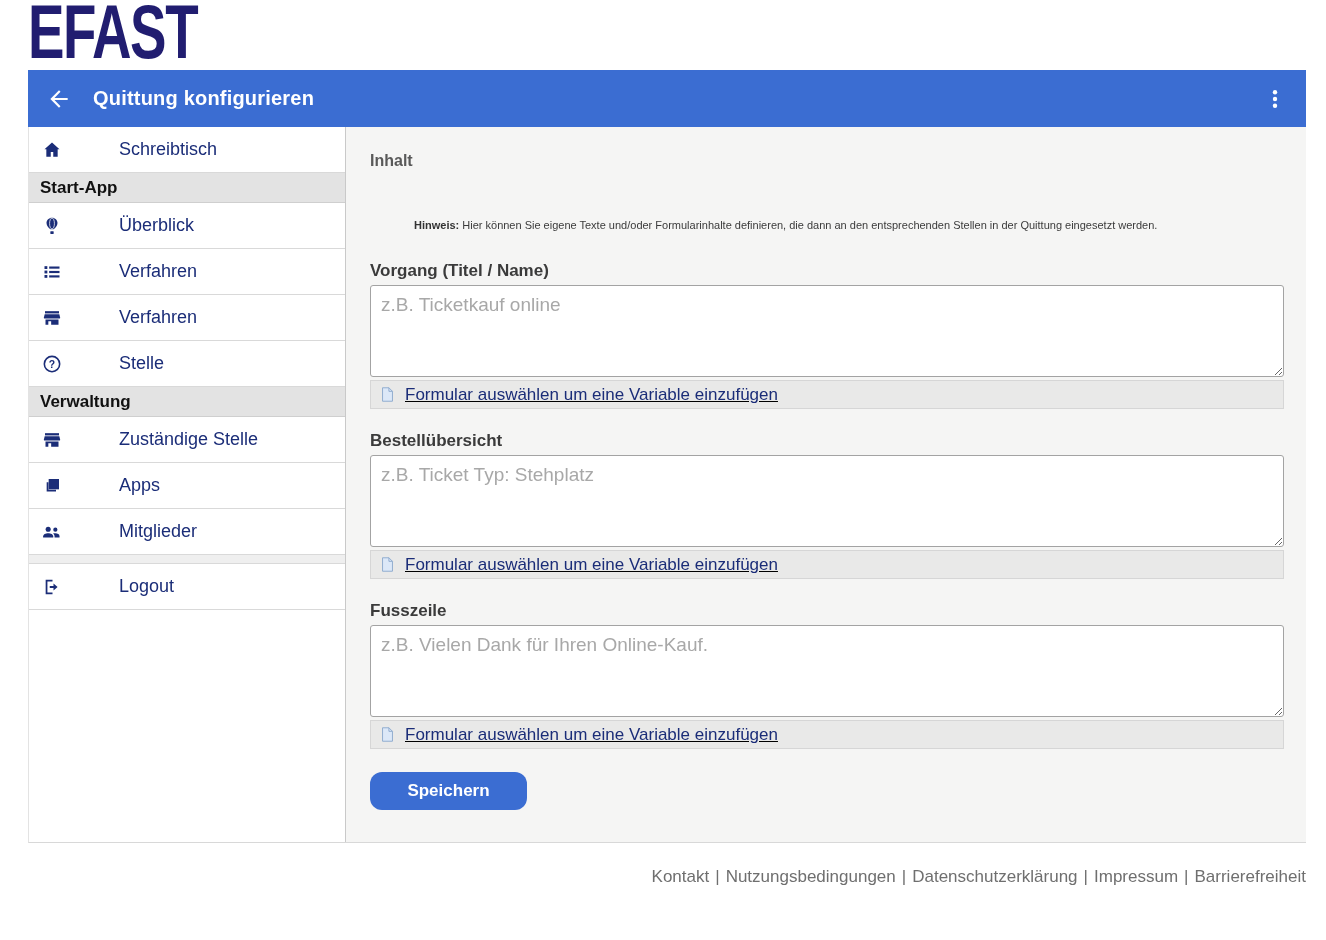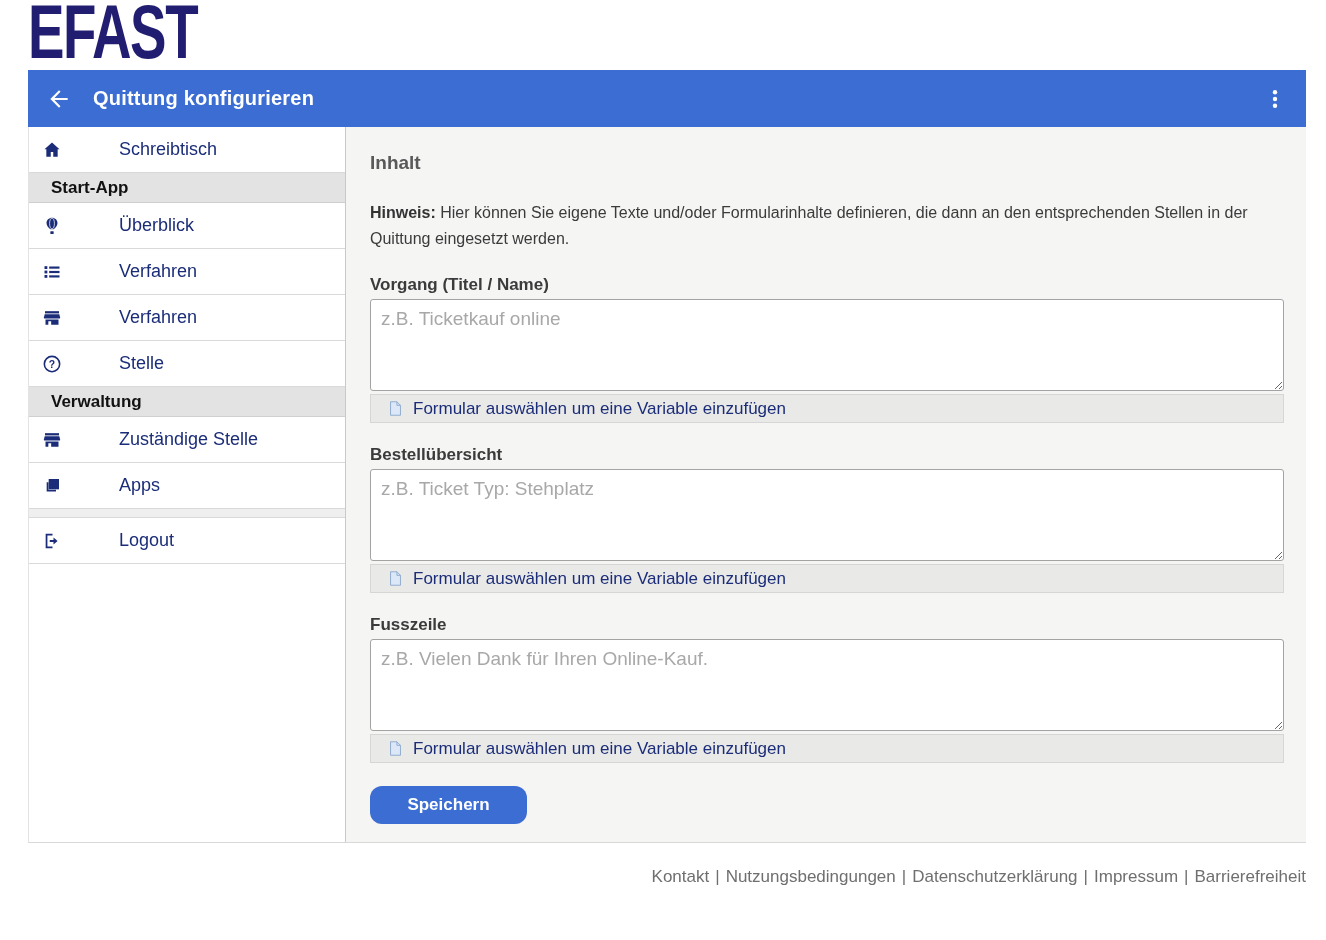--- a/index.html
+++ b/index.html
@@ -20,38 +20,38 @@
 
   
   .bodyrow { display:flex; height:716px; border-bottom:1px solid #d8d8d8; border-left:1px solid #e3e3e3; }
 
   
   .sidebar { width:317px; background:#fff; border-right:1px solid #c9c9c9; flex:none; }
   .side-item { height:46px; display:flex; align-items:center; padding-left:12px;
                border-bottom:1px solid #d9d9d9; color:#1b2d78; font-size:18px; cursor:pointer;gap:44px; }
   .side-item .ic { width:21px; height:21px; margin-right:13px; display:flex; align-items:center; justify-content:center; flex:none; }
   .side-header { height:30px; background:#e3e3e3; border-bottom:1px solid #cfcfcf;
-                 display:flex; align-items:center; padding-left:22px;
+                 display:flex; align-items:center; padding-left:11px;
                  font-size:17px; font-weight:bold; color:#111; }
   .side-gap { height:9px; background:#efefef; border-bottom:1px solid #d9d9d9; }
 
   
   .main { flex:1; background:#f5f5f4; padding:25px 22px 0 24px; overflow:hidden; }
-  .main h1 { font-size:19px; font-weight:bold; color:#595959; margin-bottom:26px; }
-  .hint { font-size:16px; color:#3b3b3b; line-height:26px; margin-bottom:23px; }
+  .main h1 { font-size:16px; font-weight:bold; color:#595959; margin-bottom:42px; }
+  .hint { font-size:11px; color:#3b3b3b; line-height:26px; margin-bottom:23px;margin-left:44px; }
   .hint b { color:#333; }
 
   .field { margin-bottom:22px; }
   .field label { display:block; font-size:17px; font-weight:bold; color:#3b3b3b; margin-bottom:4px; }
   .field textarea { width:100%; height:92px; background:#fff; border:1px solid #a3a3a3; border-radius:3px;
                     padding:8px 10px; font-size:19px; color:#000000; resize:both;
                     font-family:"Liberation Sans", sans-serif; display:block; }
   .field textarea::placeholder { color:#a8a8a8; opacity:1; }
   .varbar { margin-top:3px; height:29px; background:#e9e9e8; border:1px solid #d6d6d6;
-            display:flex; align-items:center; padding-left:16px; cursor:pointer; }
+            display:flex; align-items:center; padding-left:8px; cursor:pointer;text-decoration:underline; }
   .varbar .doc { width:17px; height:17px; margin-right:9px; flex:none; }
   .varbar span { font-size:17px; color:#1b2d78; }
 
   .save-btn { margin-top:1px; width:157px; height:38px; background:#3b6dd2; border:none; border-radius:12px;
               color:#fff; font-size:17px; font-weight:bold; cursor:pointer;
               font-family:"Liberation Sans", sans-serif; }
 
   
   .footer { margin-top:24px; text-align:right; font-size:17px; color:#6f6f6f; }
   .footer .lnk { cursor:pointer; }
@@ -165,20 +165,31 @@
       <div class="side-item">
         <span class="ic">
           <svg width="20" height="20" viewBox="0 0 24 24" fill="#1b2d78">
             <rect x="8" y="3.6" width="12.4" height="12.4"></rect>
             <path d="M5.6 7.4v11.2h11.2v-2.2H7.8V7.4z"></path>
           </svg>
         </span>
         <span>Apps</span>
       </div>
 
+      <div class="side-item">
+        <span class="ic">
+          <svg width="21" height="21" viewBox="0 0 24 24" fill="#1b2d78">
+            <circle cx="8.2" cy="9.4" r="2.9"></circle>
+              <circle cx="16.4" cy="9.9" r="2.4"></circle>
+            <path d="M2.4 17.8c0-2.3 2.9-3.7 5.8-3.7s5.8 1.4 5.8 3.7v1H2.4z"></path>
+            <path d="M15.5 18.8v-1c0-1.4-.7-2.6-1.8-3.4.8-.2 1.7-.3 2.7-.3 2.4 0 4.8 1.2 4.8 3.2v1.5z"></path>
+          </svg>
+        </span>
+        <span>Mitglieder</span>
+      </div>
 
       <div class="side-gap"></div>
 
       <div class="side-item">
         <span class="ic">
           <svg width="20" height="20" viewBox="0 0 24 24" fill="#1b2d78">
             <path d="M4.4 3.4h8.2v2.1H6.5v13h6.1v2.1H4.4z"></path>
             <path d="M13.8 7.8l4.9 4.2-4.9 4.2v-3.1H9.3v-2.2h4.5z"></path>
           </svg>
         </span>

